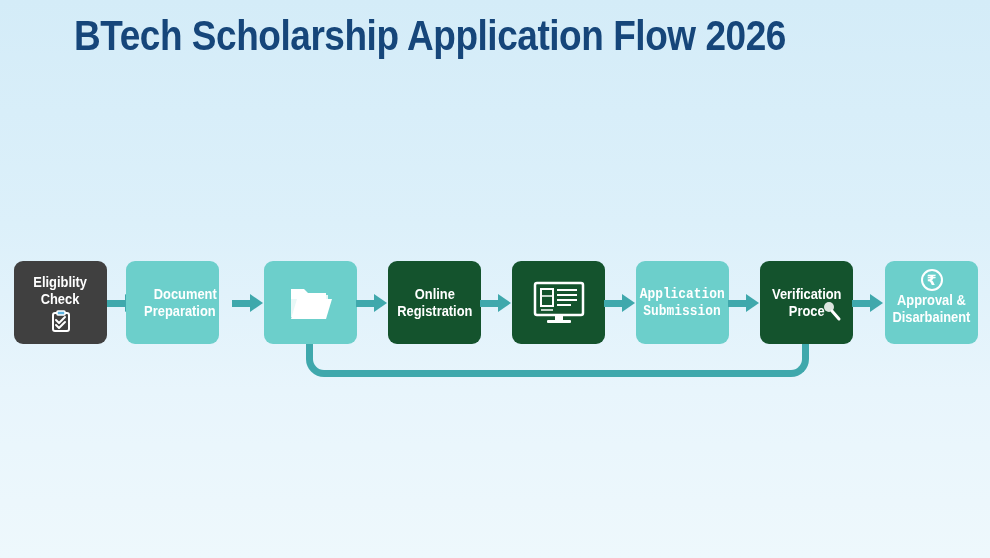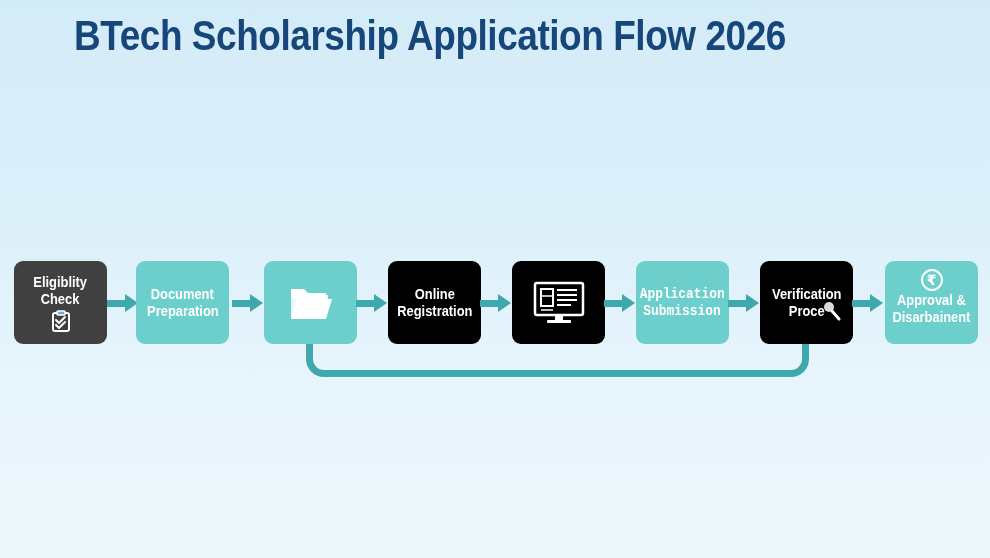--- a/index.html
+++ b/index.html
@@ -53,21 +53,21 @@
       font-size: 14px;
       line-height: 17px;
       text-align: center;
       box-sizing: border-box;
     }
     .step .label {
       display: block;
       transform: scaleX(0.92);
     }
     .blue { background: #404040; }
-    .blue-deep { background: #000000; }
+    .blue-deep { background: #14532d; }
     .teal { background: #6ccfcb; }
     .arrow {
       position: absolute;
       top: 294px;
       width: 32px;
       height: 18px;
     }
     .icon-svg { display: block; }
     .elig-icon { margin-top: 2px; }
     .rupee {
@@ -109,21 +109,21 @@
     <polyline points="5,10 8,13 14,7" fill="none" stroke="#ffffff" stroke-width="2" stroke-linecap="round" stroke-linejoin="round"></polyline>
     <polyline points="5,15 8,18 14,12" fill="none" stroke="#ffffff" stroke-width="2" stroke-linecap="round" stroke-linejoin="round"></polyline>
   </svg>
 </div>
 
 <svg class="arrow" style="left:107px;" viewBox="0 0 32 18">
   <rect x="0" y="6" width="20" height="7" fill="#3fa8ac"></rect>
   <polygon points="18,0 31,9 18,18" fill="#3fa8ac"></polygon>
 </svg>
 
-<div class="step teal" style="left:136px;">
+<div class="step teal" style="left:126px;align-items:flex-end;">
   <span class="label">Document</span>
   <span class="label">Preparation</span>
 </div>
 
 <svg class="arrow" style="left:232px;" viewBox="0 0 32 18">
   <rect x="0" y="6" width="20" height="7" fill="#3fa8ac"></rect>
   <polygon points="18,0 31,9 18,18" fill="#3fa8ac"></polygon>
 </svg>
 
 <div class="step teal" style="left:264px;">

